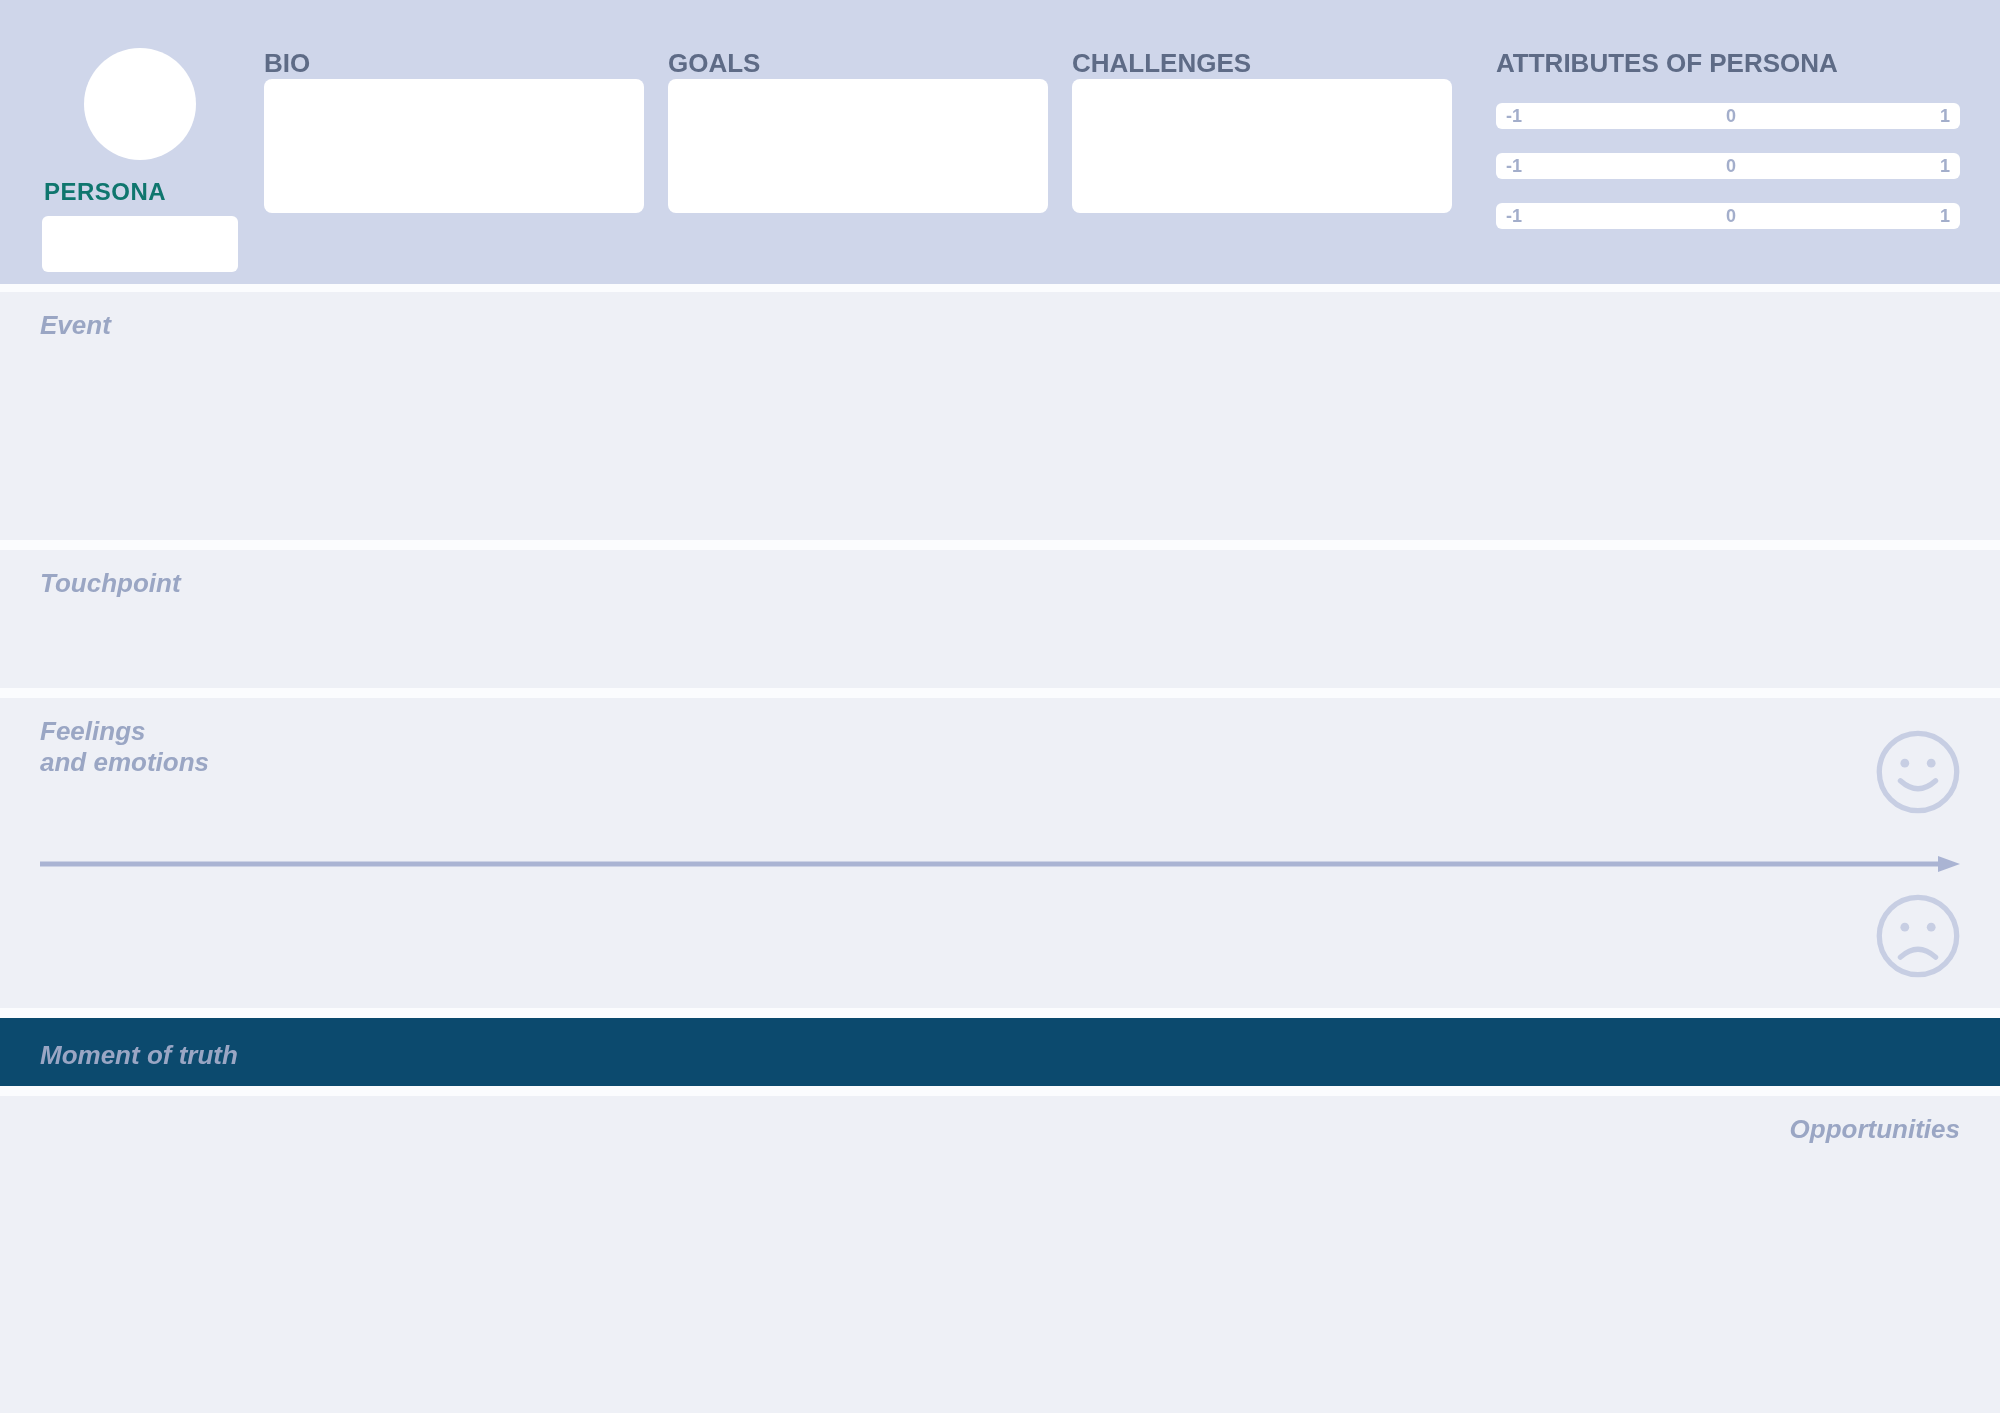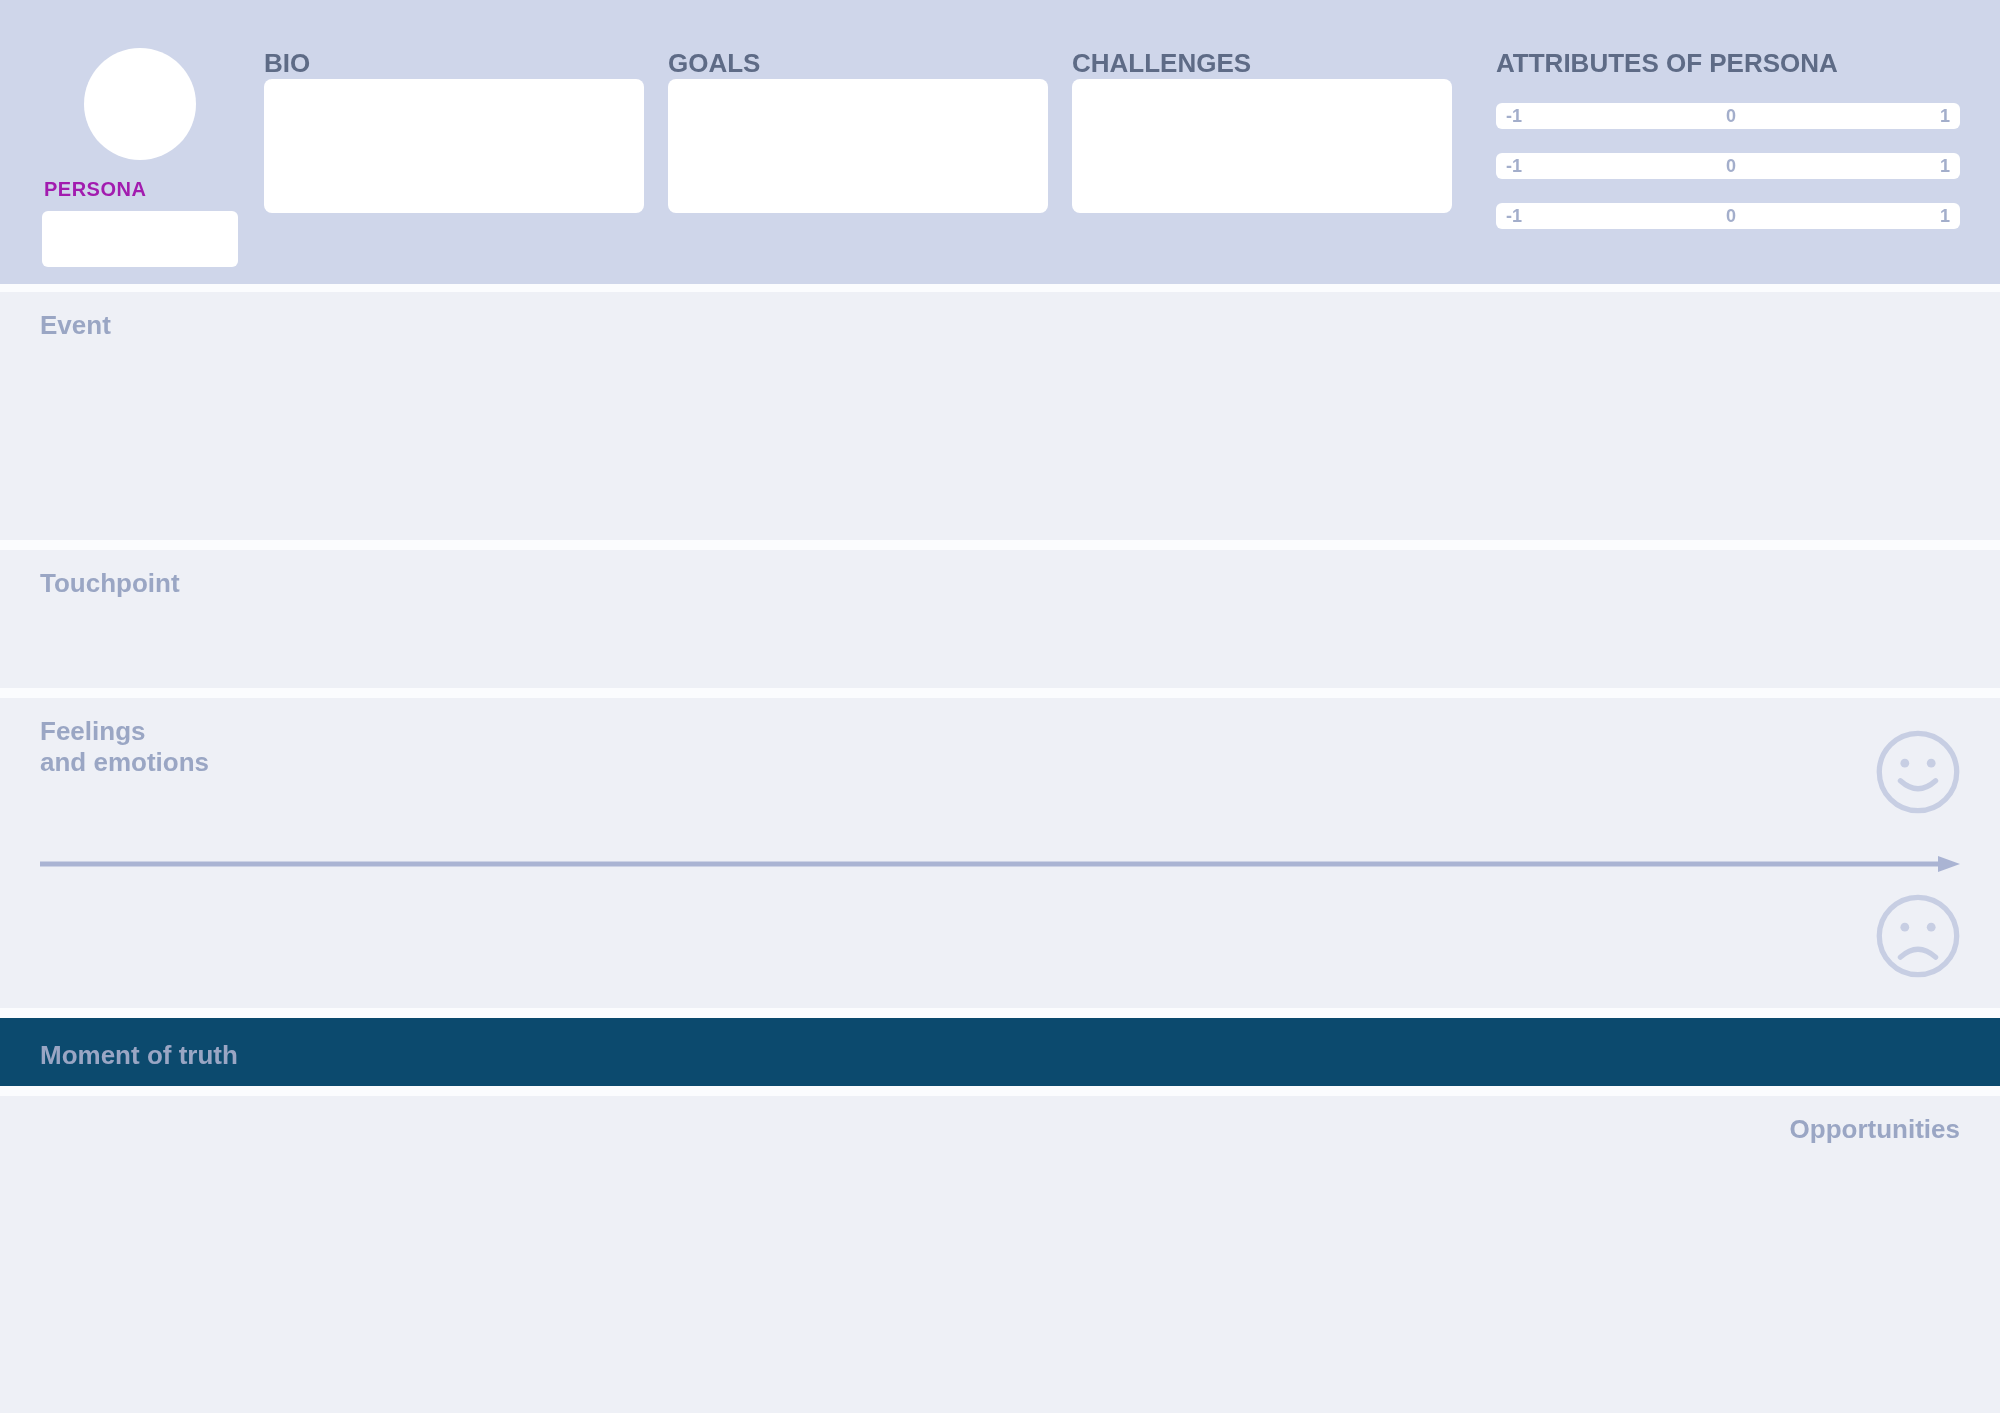--- a/index.html
+++ b/index.html
@@ -28,23 +28,23 @@
     align-items: center;
   }
   .avatar {
     width: 112px;
     height: 112px;
     border-radius: 50%;
     background: #ffffff;
     margin-bottom: 18px;
   }
   .persona-label {
-    font-size: 20px;
+    font-size: 24px;
     letter-spacing: 0.5px;
-    color: #a21caf;
+    color: #0f766e;
     align-self: flex-start;
     margin-left: 4px;
     margin-bottom: 10px;
   }
   .persona-field {
     width: 196px;
     height: 56px;
     background: #ffffff;
     border-radius: 6px;
   }
@@ -93,20 +93,21 @@
     border-top: 10px solid #fbfcfe;
     padding: 18px 40px 18px 40px;
     position: relative;
   }
   .lane:first-child { border-top-width: 8px; }
   .lane-title {
     font-size: 26px;
     color: #9aa6c4;
     font-weight: 700;
     line-height: 1.2;
+    font-style: italic;
   }
   .lane.event   { height: 256px; }
   .lane.touch   { height: 148px; }
   .lane.feel    { height: 320px; }
   .lane.moment  { height: 78px; background: #0c4a6e; padding-top: 22px; }
   .lane.opp     { height: 136px; text-align: right; }
   .lane.metrics { height: 160px; }
 
   
   .timeline {

